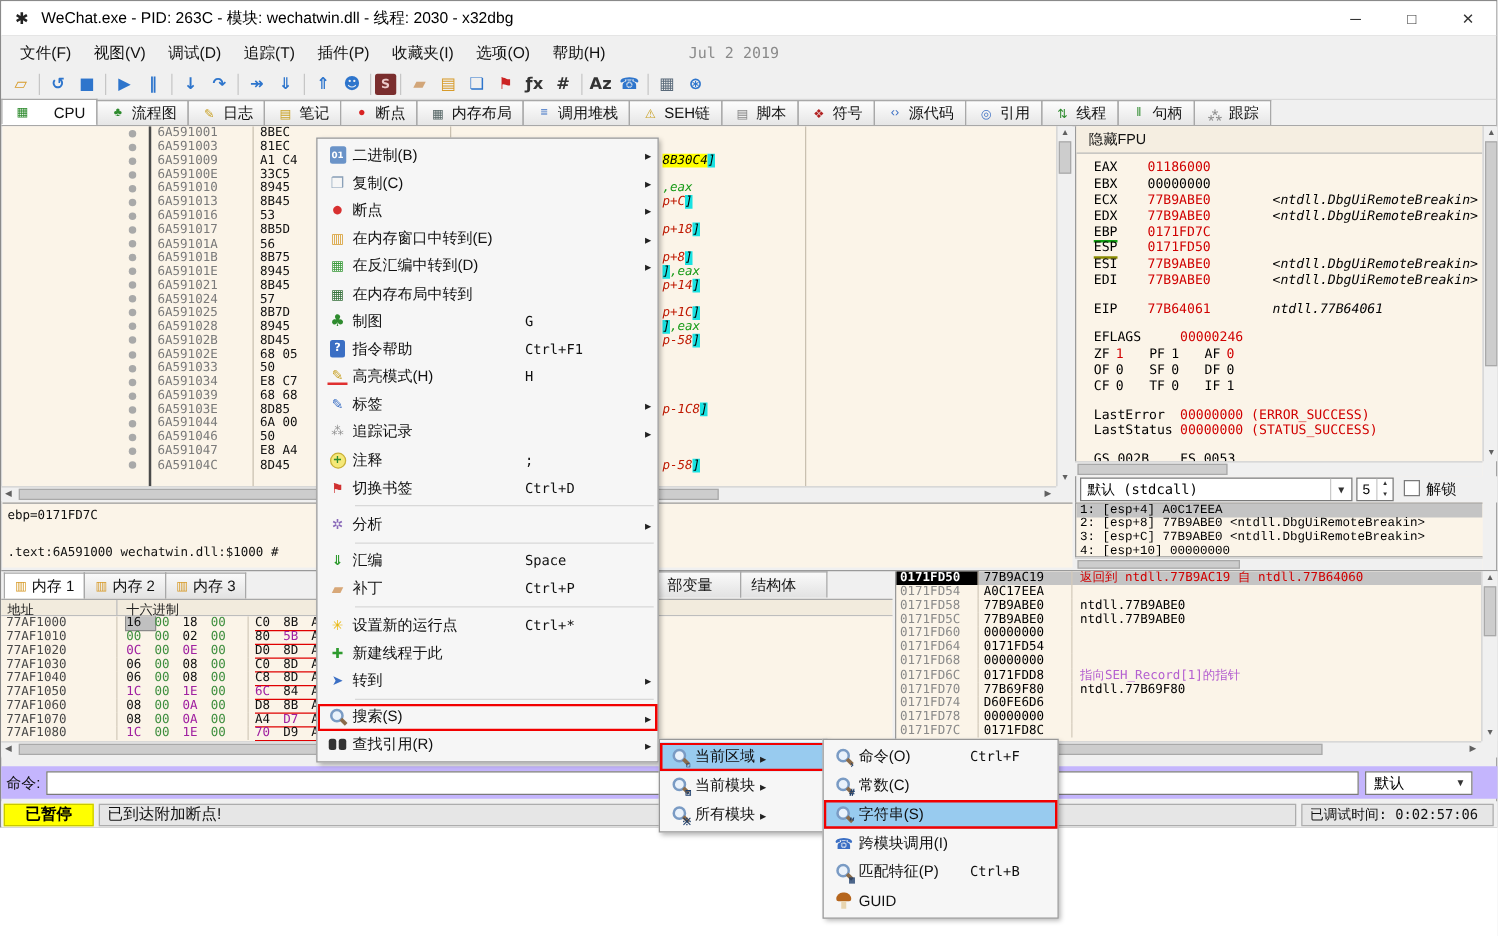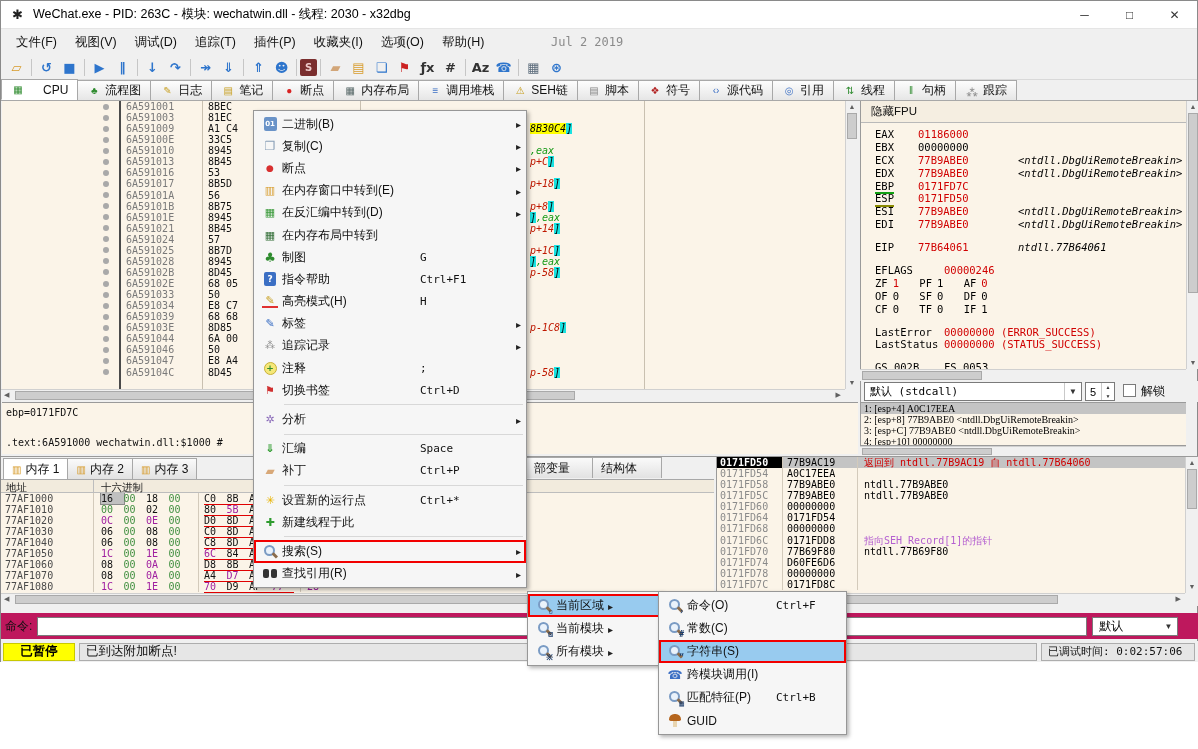--- a/index.html
+++ b/index.html
@@ -89,21 +89,21 @@
   .combo{position:absolute;left:3px;top:1px;width:218px;height:19px;background:#fff;border:1px solid #7a7a7a;box-sizing:border-box;
          font-size:11px;font-family:"DejaVu Sans Mono",monospace;display:flex;align-items:center;padding-left:5px;}
   .combo .arr{margin-left:auto;border-left:1px solid #c9c9c9;height:100%;width:16px;display:flex;align-items:center;justify-content:center;font-size:8px;color:#333;}
   .spin{position:absolute;left:224px;top:1px;width:30px;height:19px;background:#fff;border:1px solid #7a7a7a;box-sizing:border-box;
         font-size:11px;display:flex;align-items:center;padding-left:4px;}
   .spinbtns{margin-left:auto;width:12px;height:100%;border-left:1px solid #c9c9c9;display:flex;flex-direction:column;}
   .spinbtns span{flex:1;font-size:5px;color:#333;text-align:center;line-height:8px;}
   .chk{position:absolute;left:262px;top:3px;width:13px;height:13px;background:#fff;border:1px solid #7a7a7a;box-sizing:border-box;}
   .chklbl{position:absolute;left:280px;top:2px;font-size:12px;color:#111;}
   .argsbox{position:absolute;left:859px;top:401px;width:326px;height:44px;background:#fbf4e8;border:1px solid #9a9a9a;border-right:none;box-sizing:border-box;
-           font-family:Liberation Serif, serif;font-size:10px;overflow:hidden;}
+           font-family:Liberation Mono, monospace;font-size:10px;overflow:hidden;}
   .arow{height:11px;line-height:11px;padding-left:3px;white-space:nowrap;color:#000;}
   .arow.sel{background:#c4c4c4;}
   
   .bottom{position:absolute;left:0;top:455px;width:1198px;height:150px;background:#f0f0f0;border-top:1px solid #9a9a9a;box-sizing:border-box;}
   .mtabs{position:absolute;left:2px;top:0px;height:22px;display:flex;align-items:flex-end;}
   .mtab{height:21px;display:inline-flex;align-items:center;padding:0 8px;font-size:12px;color:#111;
         background:linear-gradient(#fafafa,#e2e2e2);border:1px solid #a8a8a8;border-bottom:none;margin-right:-1px;box-sizing:border-box;}
   .mtab.active{background:#ffffff;}
   .mticon{color:#d79b2a;font-size:10px;margin-right:4px;}
   .mticon::before{content:"▥";}
@@ -130,21 +130,21 @@
          font-family:"DejaVu Sans Mono",monospace;font-size:10px;box-sizing:border-box;}
   .srow{display:flex;height:11.08px;line-height:11.08px;white-space:nowrap;}
   .srow.sel{background:#c4c4c4;}
   .sa{flex:0 0 62px;padding-left:3px;color:#8a8a8a;border-right:1px solid #d3cabb;}
   .srow.sel .sa{background:#000;color:#fff;font-weight:bold;}
   .sv{flex:0 0 70px;padding-left:4px;color:#000;border-right:1px solid #d3cabb;}
   .sc{padding-left:6px;color:#000;}
   .sc.red{color:#d00000;text-align:right;}
   .sc.purple{color:#b45fd0;}
   
-  .cmdbar{position:absolute;left:0;top:612px;width:1198px;height:26px;background:#be185d;display:flex;align-items:center;box-sizing:border-box;padding:0 4px;}
+  .cmdbar{position:absolute;left:0;top:612px;width:1198px;height:26px;background:#c4b5fd;display:flex;align-items:center;box-sizing:border-box;padding:0 4px;}
   .cmdlbl{font-size:12px;color:#111;margin-right:5px;}
   .cmdinput{width:1050px;height:19px;background:#fff;border:1px solid #7a7a7a;box-sizing:border-box;font-size:11px;padding:0 4px;font-family:"DejaVu Sans Mono",monospace;}
   .cmddrop{margin-left:5px;width:86px;height:19px;background:#fff;border:1px solid #7a7a7a;box-sizing:border-box;display:flex;align-items:center;
            font-size:12px;padding-left:6px;}
   .cmddrop .arr{margin-left:auto;margin-right:5px;font-size:8px;color:#333;}
   .statusbar{position:absolute;left:0;top:640px;width:1198px;height:21px;background:#f0f0f0;display:flex;align-items:center;box-sizing:border-box;padding:0 2px;}
   .badge{width:72px;height:18px;background:#ffff00;color:#000000;font-weight:bold;font-size:12.5px;display:flex;align-items:center;justify-content:center;border:1px solid #c9c900;box-sizing:border-box;}
   .sfield{height:18px;background:#e6e6e6;border:1px solid #adadad;box-sizing:border-box;display:flex;align-items:center;padding:0 6px;font-size:12.5px;color:#111;}
   .sfield.msg{width:958px;margin-left:4px;}
   .sfield.time{width:154px;margin-left:4px;font-family:"DejaVu Sans Mono",monospace;font-size:11px;}
@@ -1052,20 +1052,30 @@
       <span class="mic">
         <span class="ic newthread-icon" data-g="✚">
           <span class="micbadge"></span>
         </span>
       </span>
       <span class="mil">新建线程于此</span>
       <span class="mis"></span>
       <span class="mia"></span>
     </div>
 
+    <div class="mi">
+      <span class="mic">
+        <span class="ic goto-icon" data-g="➤">
+          <span class="micbadge"></span>
+        </span>
+      </span>
+      <span class="mil">转到</span>
+      <span class="mis"></span>
+      <span class="mia arr"></span>
+    </div>
 
     <div class="mi sep">
       
       
       
       
     </div>
 
     <div class="mi boxed">
       <span class="mic">

